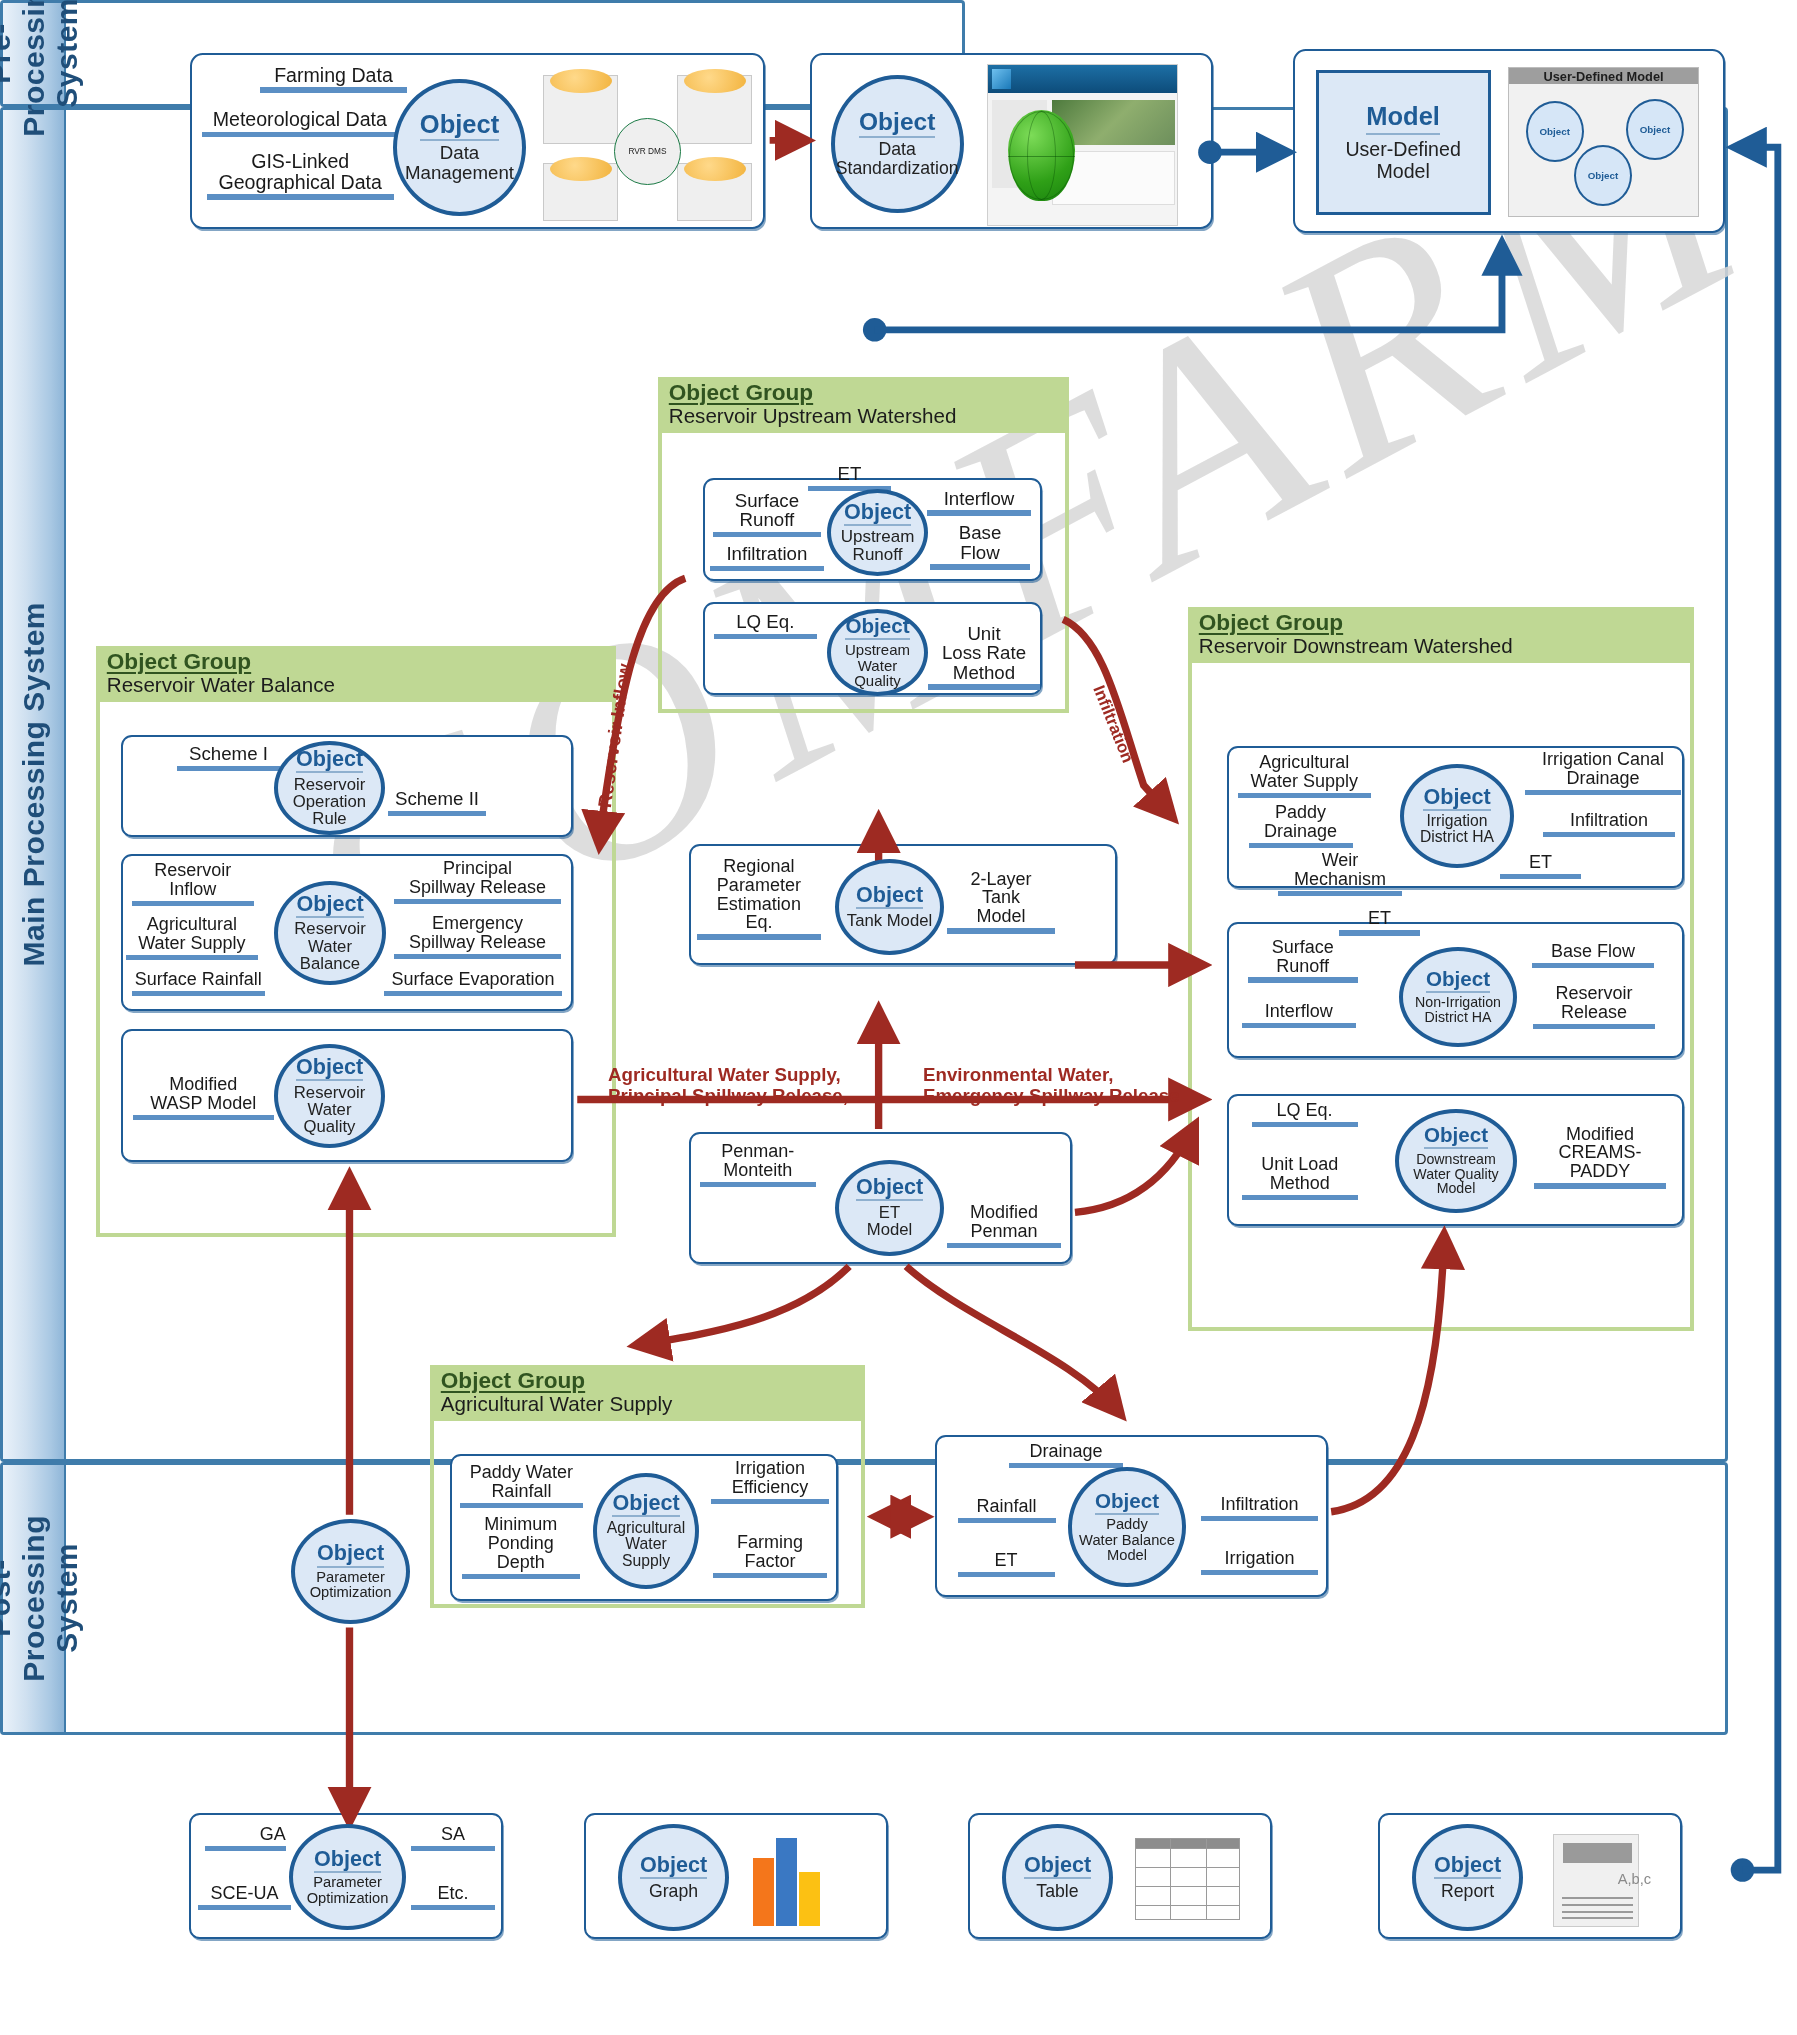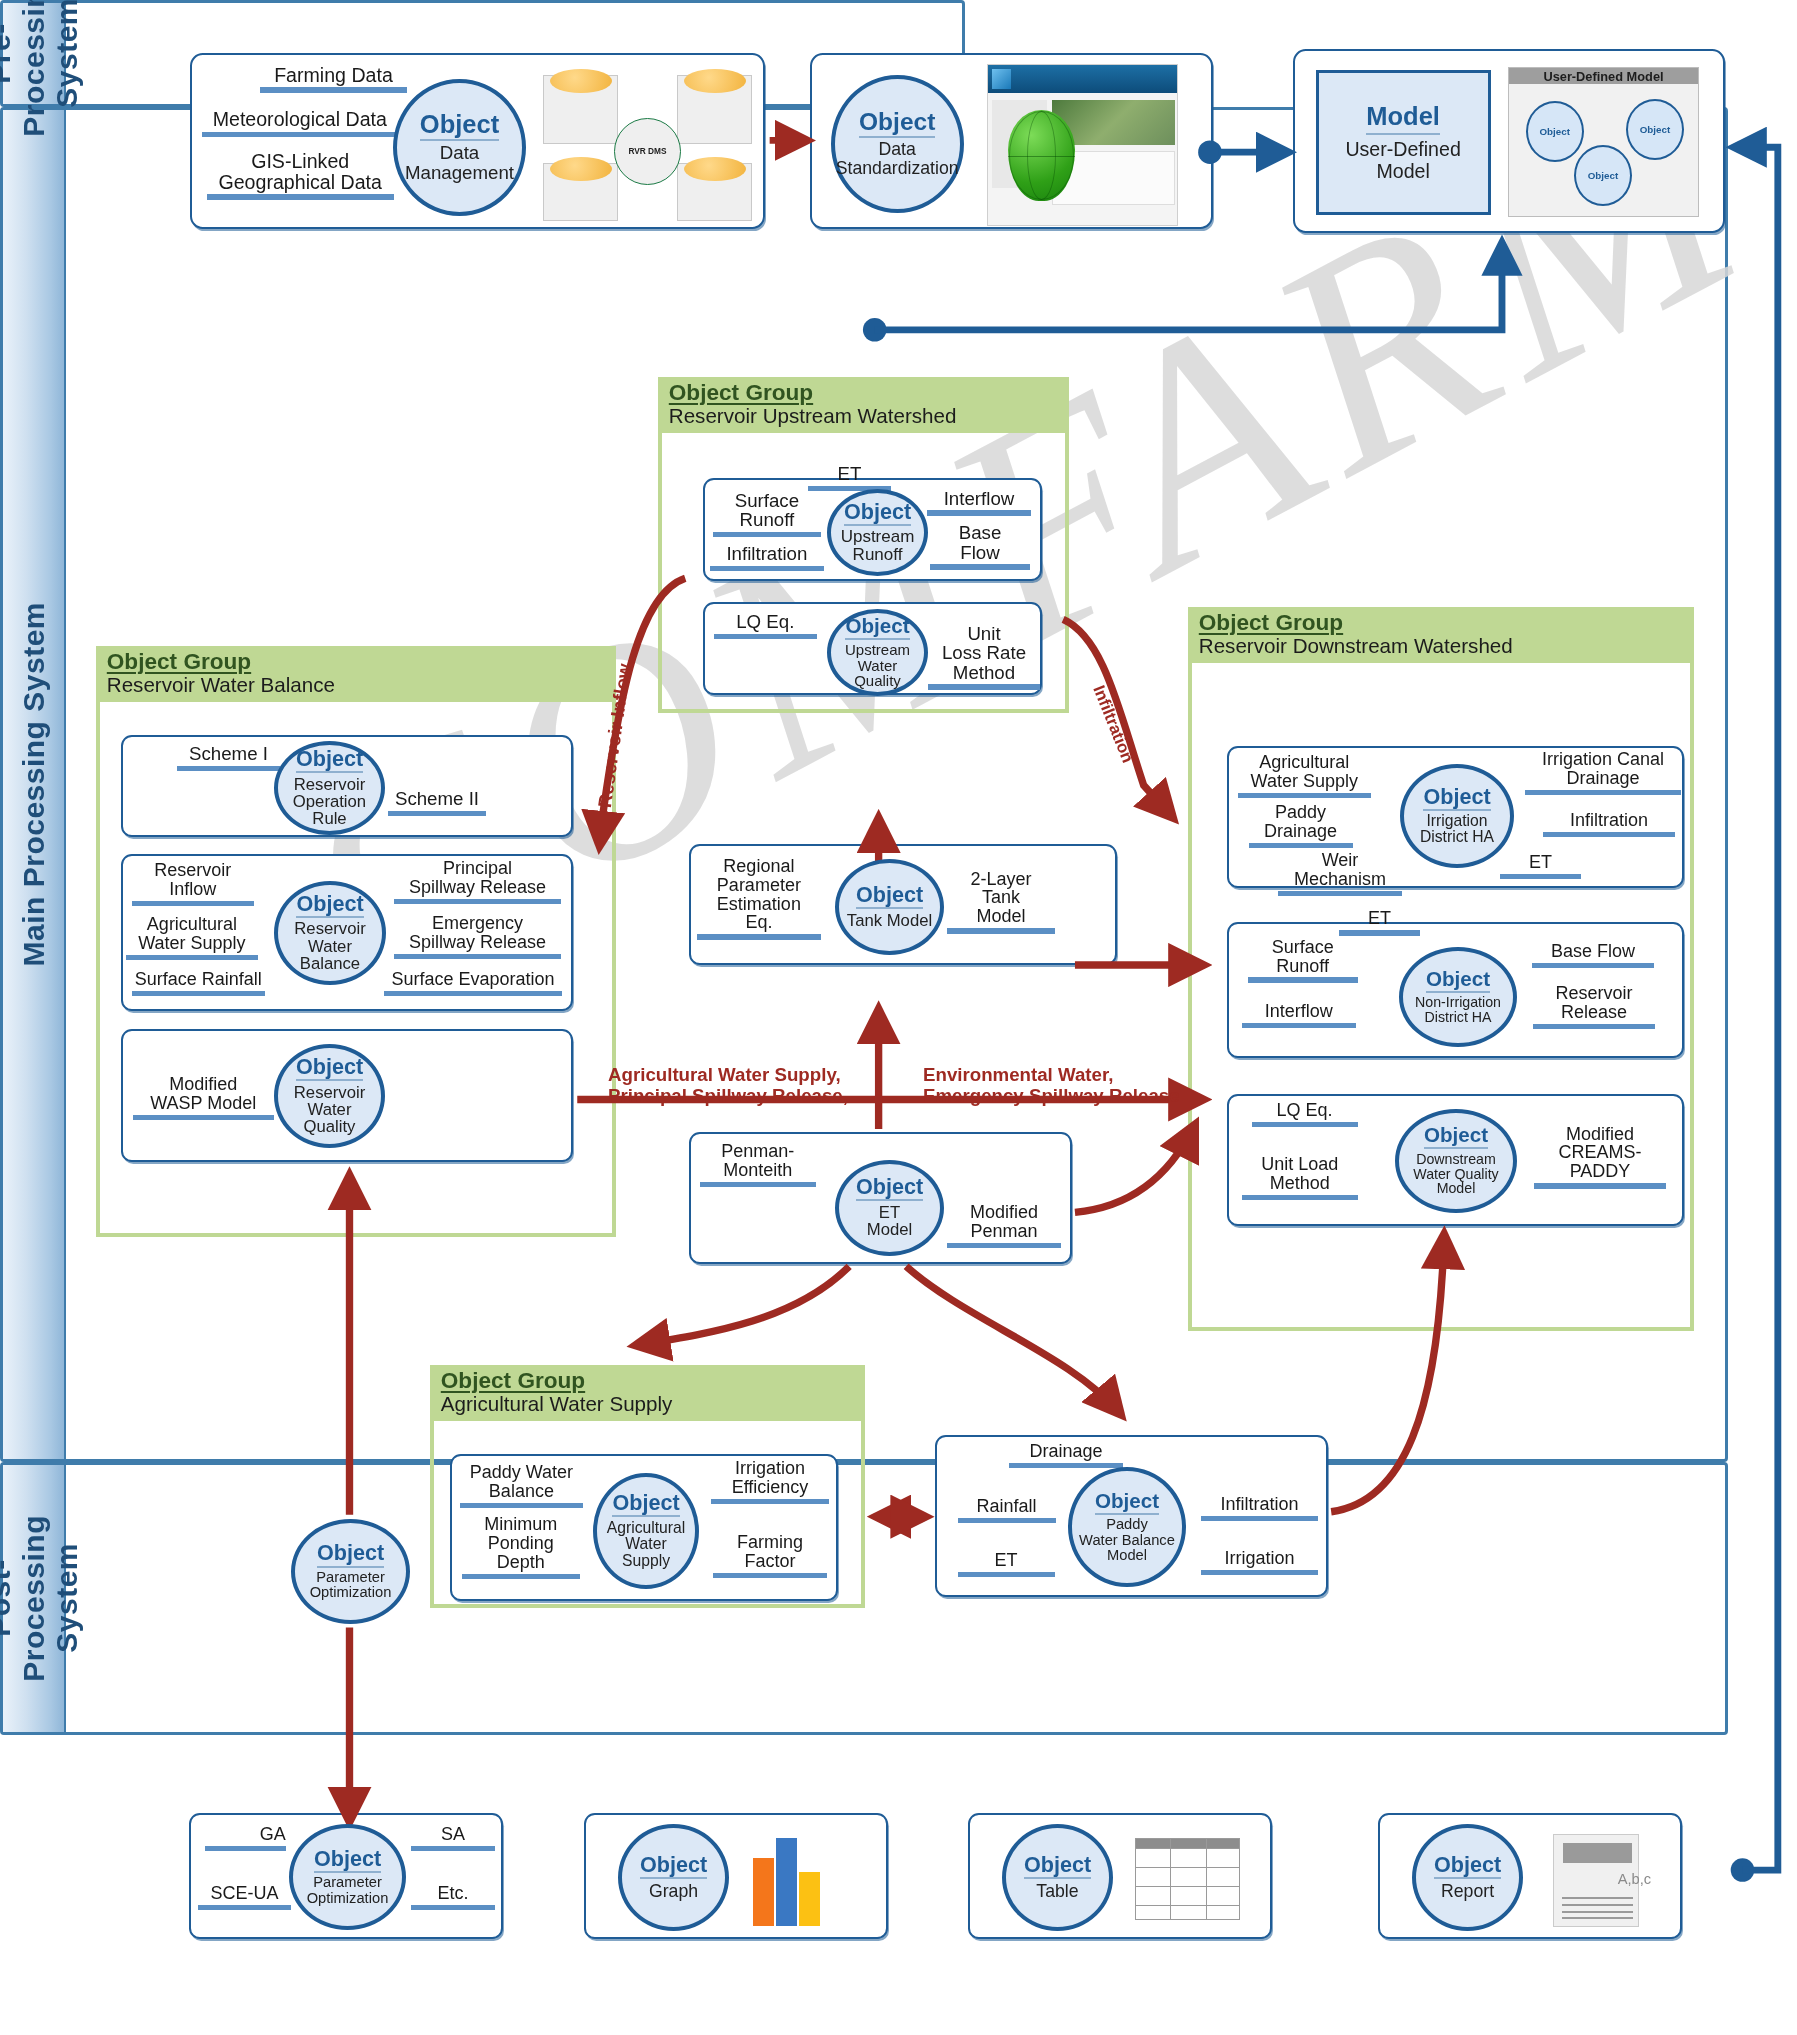--- a/index.html
+++ b/index.html
@@ -166,21 +166,21 @@
 
   <div class="minidiag" style="left:347px; top:9.8px; width:216px; height:157px;">
     <div class="mdbox" style="left:3.9px; top:9.8px; width:75px; height:69px;"></div>
     <div class="mdcap" style="left:10.8px; top:3.9px; width:62px; height:24.5px;"></div>
     <div class="mdbox" style="left:138px; top:9.8px; width:75px; height:69px;"></div>
     <div class="mdcap" style="left:145px; top:3.9px; width:62px; height:24.5px;"></div>
     <div class="mdbox" style="left:3.9px; top:98px; width:75px; height:58px;"></div>
     <div class="mdcap" style="left:10.8px; top:92px; width:62px; height:24.5px;"></div>
     <div class="mdbox" style="left:138px; top:98px; width:75px; height:58px;"></div>
     <div class="mdcap" style="left:145px; top:92px; width:62px; height:24.5px;"></div>
-    <div style="position:absolute;left:75px;top:53px;width:67px;height:67px;border:1.5px solid #1b7a45;border-radius:50%;background:#efefef;display:flex;align-items:center;justify-content:center;font-size:8.3px;font-weight:bold;color:#222;">RVR DMS</div>
+    <div style="position:absolute;left:75px;top:53px;width:67px;height:67px;border:1.5px solid #1b7a45;border-radius:50%;background:#efefef;display:flex;align-items:center;justify-content:center;font-size:8.3px;font-weight:normal;color:#222;">RVR DMS</div>
   </div>
 </div>
 
 <div class="panel" style="left:810px; top:53px; width:403px; height:176px;">
   <div class="objnode" style="left:18.7px; top:19.6px; width:133px; height:138px;">
     <div class="otitle" style="font-size:24.5px;">Object</div>
     <div class="osub" style="font-size:17.7px; white-space:pre-line;">Data
 Standardization</div>
   </div>
   <div class="webshot" style="left:175px; top:8.8px; width:191px; height:162px;">
@@ -509,21 +509,21 @@
   <div class="ghead">
     <span class="g1">Object Group</span>
     <span class="g2">Agricultural Water Supply</span>
   </div>
   <div class="gbody" style="height:187px;"></div>
 </div>
 
 <div class="panel soft" style="left:450px; top:1454px; width:388px; height:147px;">
   <div class="attr" style="left:7.9px; top:6.9px; width:123px; font-size:18px;">
     <span class="txt">Paddy Water
-Balance</span>
+Rainfall</span>
     <span class="bar"></span>
   </div>
   <div class="attr" style="left:9.8px; top:59px; width:118px; font-size:18px;">
     <span class="txt">Minimum
 Ponding
 Depth</span>
     <span class="bar"></span>
   </div>
   <div class="attr" style="left:259px; top:2.9px; width:118px; font-size:18px;">
     <span class="txt">Irrigation

